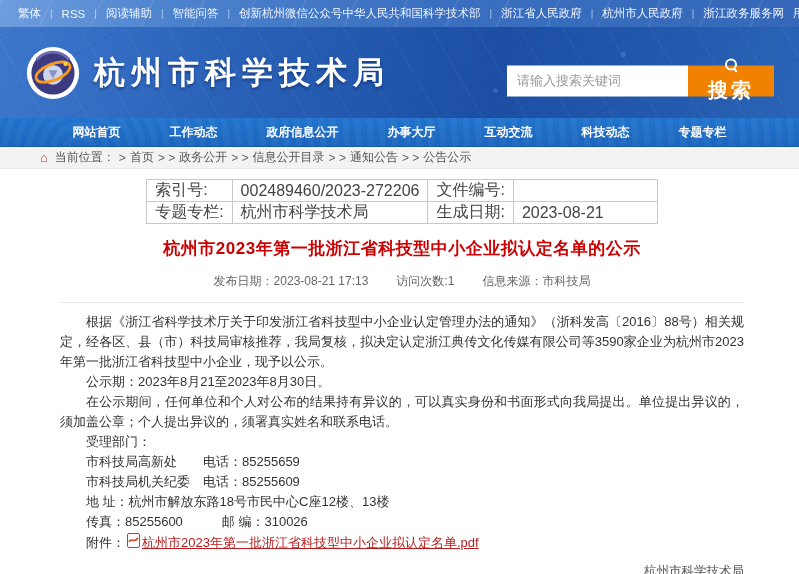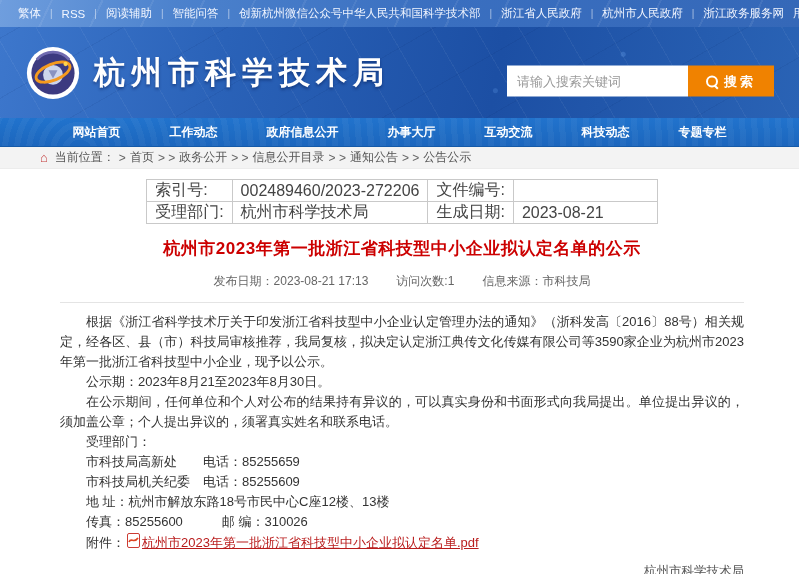--- a/index.html
+++ b/index.html
@@ -36,28 +36,29 @@
   .logo { width:54px; height:54px; flex:0 0 auto; cursor:pointer; }
   .site-title {
     margin-left:14px; color:#fff; font-size:31px; font-weight:bold; letter-spacing:6px;
     text-shadow:0 2px 3px rgba(0,20,70,.45);
   }
   .search-wrap { position:absolute; right:25px; top:54px; transform:translateY(-50%);
     display:flex; height:31px; z-index:2; }
   .search-input {
     width:181px; height:31px; border:none; outline:none; background:#fff;
     font-size:13px; padding:0 10px; color:#333;
-    font-family:Liberation Serif, serif;
+    font-family:Liberation Mono, monospace;
   }
   .search-input::placeholder{ color:#999; }
   .search-btn {
     width:86px; height:31px; border:none; background:#f08200; color:#fff;
-    font-size:13px; font-weight:bold; cursor:pointer; display:flex; align-items:center;
+    font-size:20px; font-weight:bold; cursor:pointer; display:flex; align-items:center;
     justify-content:center; gap:6px; letter-spacing:3px;
     font-family:"Liberation Sans","DejaVu Sans",sans-serif;
+    flex-direction:column;
   }
   .mag { width:12px; height:12px; position:relative; flex:0 0 auto; }
   .mag::before{content:"";position:absolute;left:0;top:0;width:8px;height:8px;border:2px solid #fff;border-radius:50%;}
   .mag::after{content:"";position:absolute;left:9px;top:9px;width:5px;height:2px;background:#fff;transform:rotate(45deg);transform-origin:0 0;}
 
   
   .nav {
     height:29px; background:linear-gradient(#2173cd,#1c66bd);
     border-bottom:1px solid #155aa8;
     display:flex; align-items:center; justify-content:space-around; padding:0 48px;
@@ -196,21 +197,21 @@
 
   <table class="doc-info">
     <tbody>
         <tr>
       <td class="w-l1">索引号:</td>
       <td class="w-v1">002489460/2023-272206</td>
       <td class="w-l2">文件编号:</td>
       <td class="w-v2"></td>
     </tr>
     <tr>
-      <td class="w-l1">受理部门:</td>
+      <td class="w-l1">专题专栏:</td>
       <td class="w-v1">杭州市科学技术局</td>
       <td class="w-l2">生成日期:</td>
       <td class="w-v2">2023-08-21</td>
     </tr>
   </tbody>
     </table>
 
   <h1 class="article-title">杭州市2023年第一批浙江省科技型中小企业拟认定名单的公示</h1>
 
   <div class="meta">

